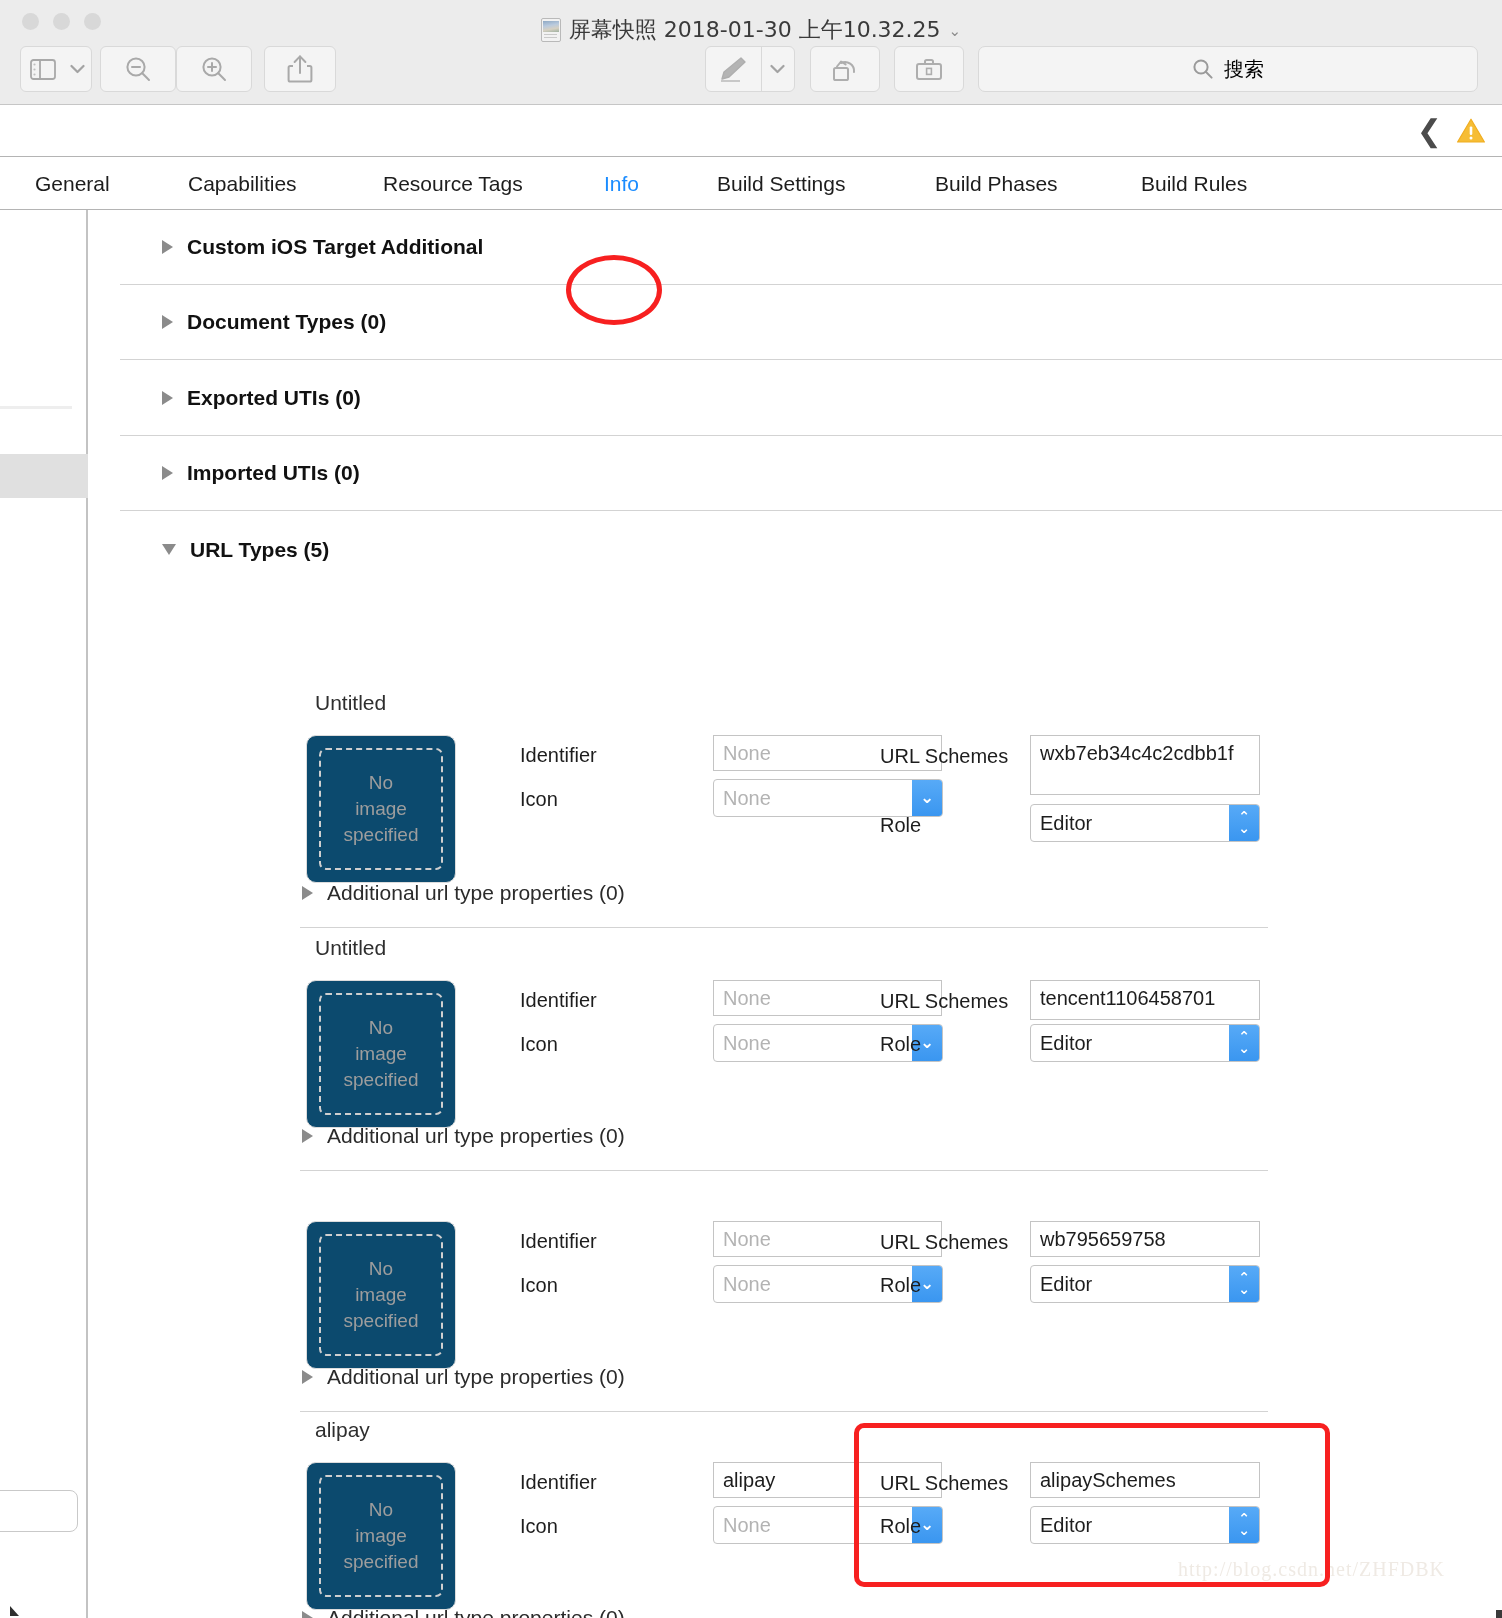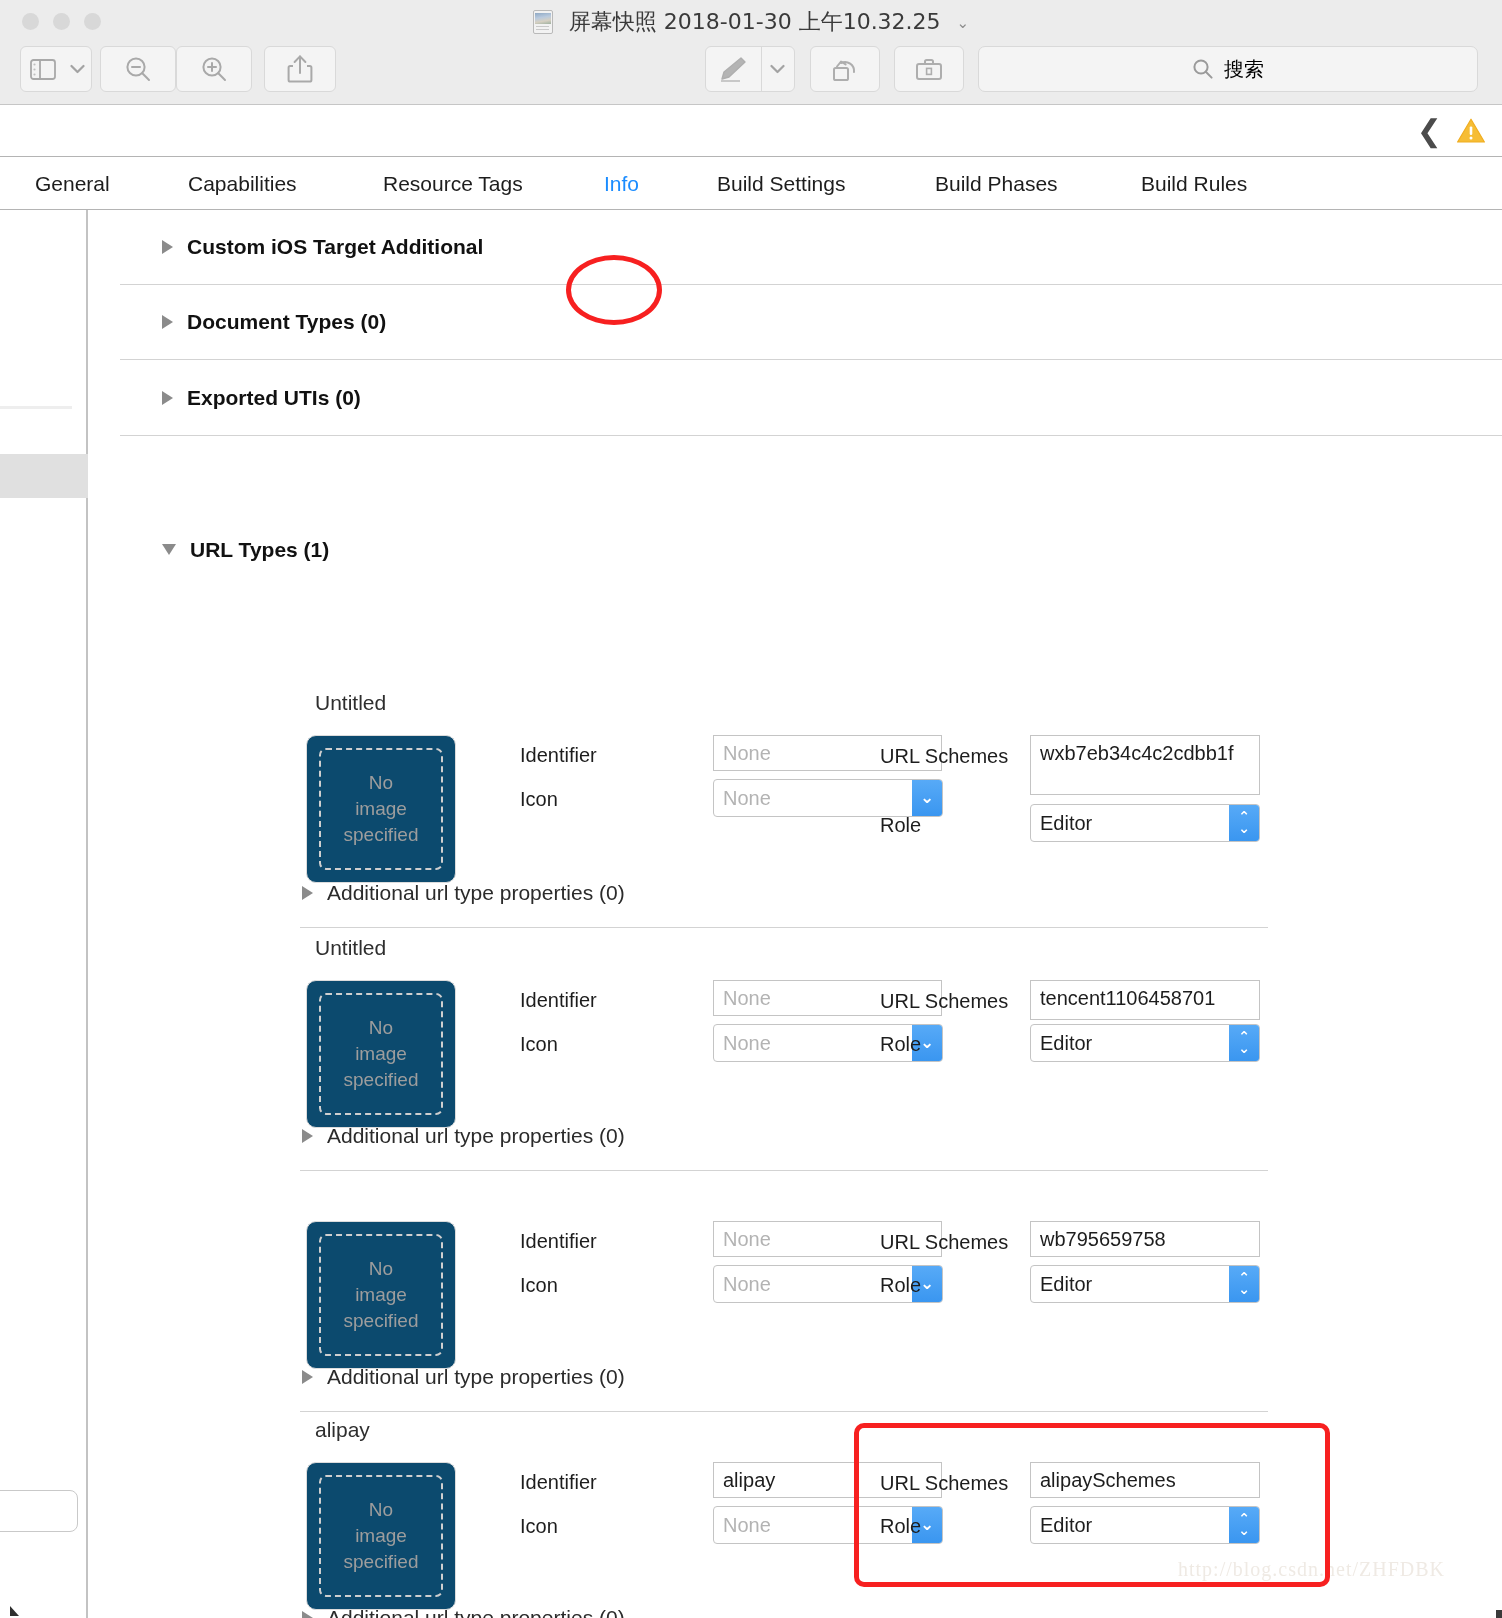--- a/index.html
+++ b/index.html
@@ -19,22 +19,22 @@
     background: #ececec;
     border-bottom: 1px solid #c6c6c6;
   }
   .traffic { position:absolute; top:13px; width:17px; height:17px; border-radius:50%;
              background:#d8d8d8; }
   .traffic.c1 { left:22px; }
   .traffic.c2 { left:53px; }
   .traffic.c3 { left:84px; }
 
   #doc-title-wrap {
-    position:absolute; left:0; top:6px; width:1502px; height:32px;
-    display:flex; align-items:center; justify-content:center; gap:16px;
+    position:absolute; left:0; top:14px; width:1502px; height:32px;
+    display:flex; align-items:center; justify-content:center; gap:8px;
   }
   #doc-icon { width:20px; height:24px; position:relative; flex:none; }
   #doc-icon .pg {
     position:absolute; inset:0; background:#f2f2f2;
     border:1px solid #b9b9b9; border-radius:2px;
   }
   #doc-icon .thumb {
     position:absolute; left:2px; top:3px; right:2px; height:11px;
     background: linear-gradient(170deg,#8fa9c4 0%, #b9cade 40%, #d6d0c2 70%, #9fb1a0 100%);
   }
@@ -337,23 +337,27 @@
       <span class="sec-title">Custom iOS Target Additional</span>
     </div>
     <div class="section" style="top:75px;">
       <span class="disc right"></span>
       <span class="sec-title">Document Types (0)</span>
     </div>
     <div class="section" style="top:151px;">
       <span class="disc right"></span>
       <span class="sec-title">Exported UTIs (0)</span>
     </div>
+    <div class="section" style="top:226px;">
+      <span class="disc right"></span>
+      <span class="sec-title">Imported UTIs (0)</span>
+    </div>
     <div class="section" style="top:302px; border-bottom:none;">
       <span class="disc down"></span>
-      <span class="sec-title">URL Types (1)</span>
+      <span class="sec-title">URL Types (5)</span>
     </div>
 
     <div id="urlbody">
 
       <div class="utype" style="height:245px;">
         <div class="utype-name" style="top:0px;">Untitled</div>
 
         <div class="thumbbox" style="top:44px;">
           <div class="inner">
             <span>No</span>

